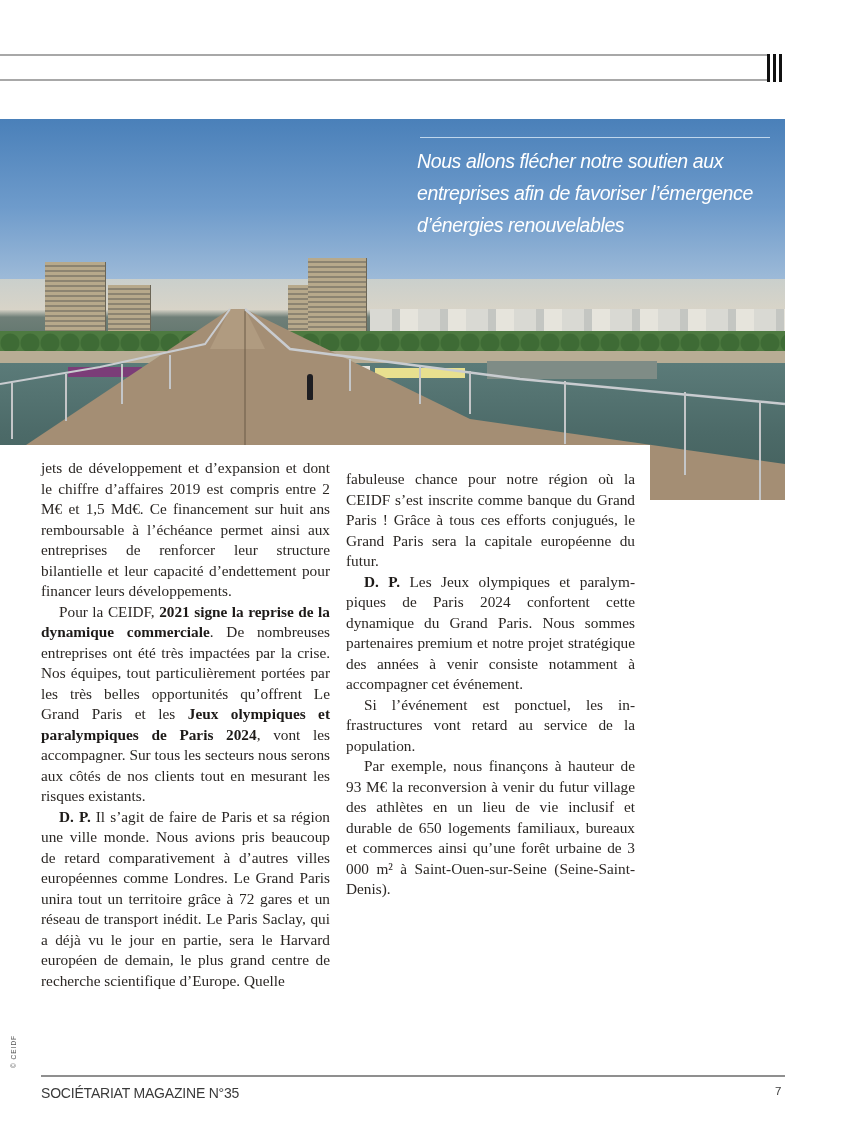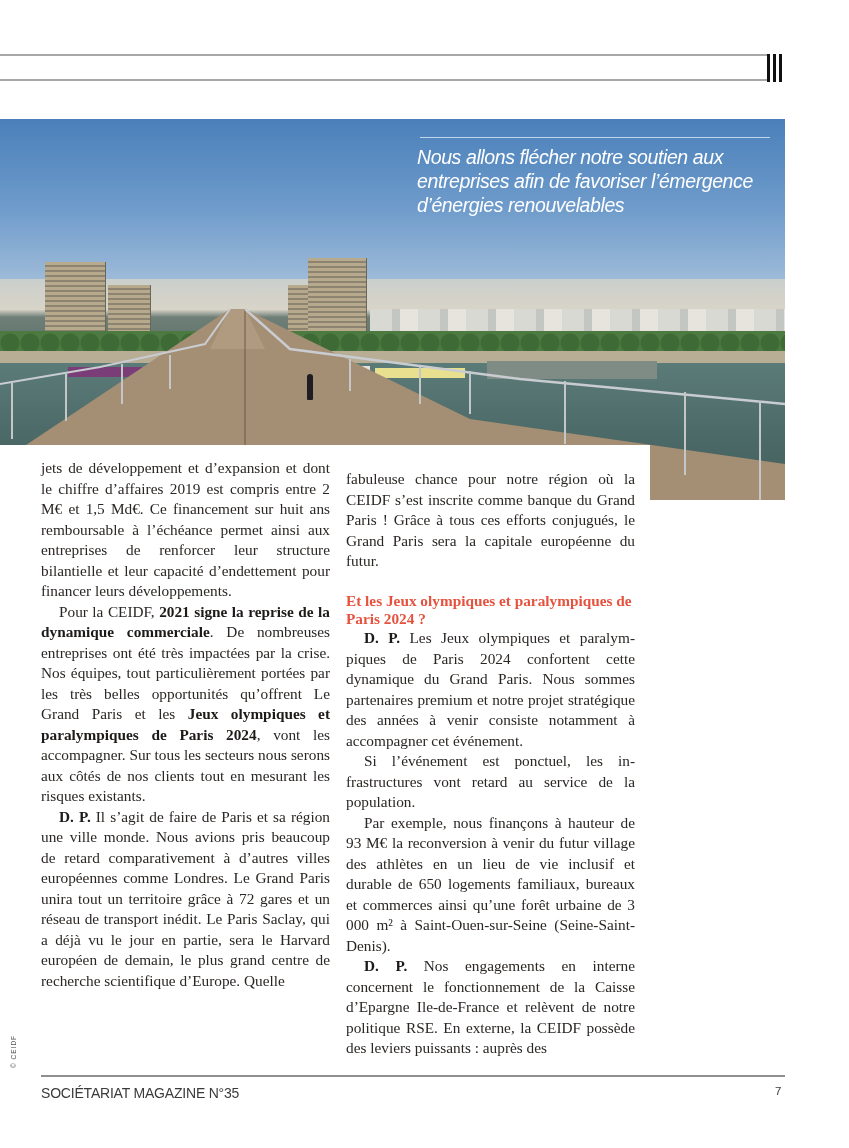--- a/index.html
+++ b/index.html
@@ -15,21 +15,21 @@
   .photo .tower { position: absolute; background: repeating-linear-gradient(180deg, #b7a98b 0 3px, #8c8471 3px 5px); border-right: 1px solid #6c6656; }
   .photo .skyline { position: absolute; left: 0; top: 190px; width: 100%; height: 30px; background: repeating-linear-gradient(90deg, #d9d9d3 0 22px, #c4c6c2 22px 30px, #e6e4dc 30px 48px); }
   .photo .trees { position: absolute; left: 0; top: 212px; width: 100%; height: 22px; background: radial-gradient(circle at 10px 12px, #3e6b35 9px, transparent 10px) 0 0/20px 22px, #4d7a40; }
   .photo .quay { position: absolute; left: 0; top: 232px; width: 100%; height: 12px; background: #b8ad95; }
   .photo .water { position: absolute; left: 0; top: 244px; width: 100%; height: 140px; background: linear-gradient(180deg, #5b7b79 0%, #4c6a68 50%, #425e5a 100%); }
   .photo .boat { position: absolute; height: 10px; }
   .photo .bridge { position: absolute; left: 0; top: 0; width: 100%; height: 100%; }
   .photo .pedestrian { position: absolute; left: 307px; top: 255px; width: 6px; height: 26px; background: #1e1e22; border-radius: 3px 3px 1px 1px; }
 
   .quote-rule { position: absolute; left: 420px; top: 137px; width: 350px; height: 1px; background: rgba(210,228,245,0.85); }
-  .quote { position: absolute; left: 417px; top: 145px; width: 360px; color: #ffffff; font-family: "Liberation Sans", sans-serif; font-style: italic; font-size: 19.5px; line-height: 24px; letter-spacing: -0.4px; }
+  .quote { position: absolute; left: 417px; top: 145px; width: 360px; color: #ffffff; font-family: "Liberation Sans", sans-serif; font-style: italic; font-size: 19.5px; line-height: 32px; letter-spacing: -0.4px; }
 
   .text-panel { position: absolute; left: 0; top: 445px; width: 650px; height: 640px; background: #ffffff; }
 
   .col { position: absolute; top: 458px; width: 289px; font-size: 15.3px; line-height: 20.5px; text-align: justify; hyphens: manual; }
   .col-left { left: 41px; }
   .col-right { left: 346px; margin-top: 11px; }
   .col p { margin: 0; text-indent: 0; }
   .col p.indent { text-indent: 18px; }
   .col h3 { margin: 20.5px 0 0 0; font-size: 15.3px; line-height: 18px; font-weight: bold; color: #e5533f; text-align: left; }
   .col h3 + p { margin-top: 0; }
@@ -94,24 +94,22 @@
 <div class="text-panel"></div>
 
 <div class="col col-left">
   <p>jets de développement et d’expansion et dont le chiffre d’affaires 2019 est compris entre 2 M€ et 1,5 Md€. Ce financement sur huit ans remboursable à l’échéance permet ainsi aux entreprises de renforcer leur structure bilantielle et leur capacité d’endettement pour financer leurs déve­loppements.</p>
   <p class="indent"><span>Pour la CEIDF, </span><b>2021 signe la re­prise de la dynamique commerciale</b><span>. De nombreuses entreprises ont été très im­pactées par la crise. Nos équipes, tout particulièrement portées par les très belles opportunités qu’offrent Le Grand Paris et les </span><b>Jeux olympiques et paralympiques de Paris 2024</b><span>, vont les accompagner. Sur tous les secteurs nous serons aux côtés de nos clients tout en mesurant les risques exis­tants.</span></p>
   <p class="indent"><b>D. P.</b><span> Il s’agit de faire de Paris et sa région une ville monde. Nous avions pris beaucoup de retard comparativement à d’autres villes européennes comme Londres. Le Grand Paris unira tout un territoire grâce à 72 gares et un réseau de transport inédit. Le Paris Saclay, qui a déjà vu le jour en partie, sera le Harvard euro­péen de demain, le plus grand centre de recherche scientifique d’Europe. Quelle</span></p>
 </div>
 
 <div class="col col-right">
   <p>fabuleuse chance pour notre région où la CEIDF s’est inscrite comme banque du Grand Paris ! Grâce à tous ces efforts conjugués, le Grand Paris sera la capitale européenne du futur.</p>
-  <h3>Et les Jeux olympiques et paralympiques de Paris 2024 ?</h3>
   <p class="indent"><b>D. P.</b><span> Les Jeux olympiques et paralym­piques de Paris 2024 confortent cette dynamique du Grand Paris. Nous sommes partenaires premium et notre projet stratégique des années à venir consiste no­tamment à accompagner cet événement.</span></p>
   <p class="indent">Si l’événement est ponctuel, les in­frastructures vont retard au service de la population.</p>
   <p class="indent">Par exemple, nous finançons à hauteur de 93 M€  la reconversion à venir du futur village des athlètes en un lieu de vie inclu­sif et durable de 650 logements familiaux, bureaux et commerces ainsi qu’une forêt urbaine de 3 000 m² à Saint-Ouen-sur-Seine (Seine-Saint-Denis).</p>
-  <p class="indent"><b>D. P.</b><span> Nos engagements en interne concernent le fonctionnement de la Caisse d’Epargne Ile-de-France et relèvent de notre politique RSE. En externe, la CEIDF possède des leviers puissants : auprès des</span></p>
 </div>
 
 <div class="credit">© CEIDF</div>
 
 <div class="footer-rule"></div>
 <div class="footer-title">SOCIÉTARIAT MAGAZINE N°35</div>
 <div class="footer-page">7</div>
 
 </body></html>

